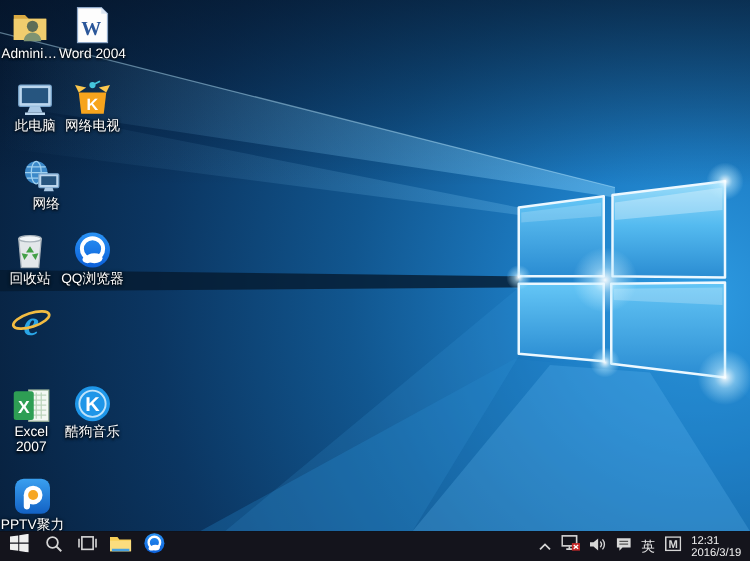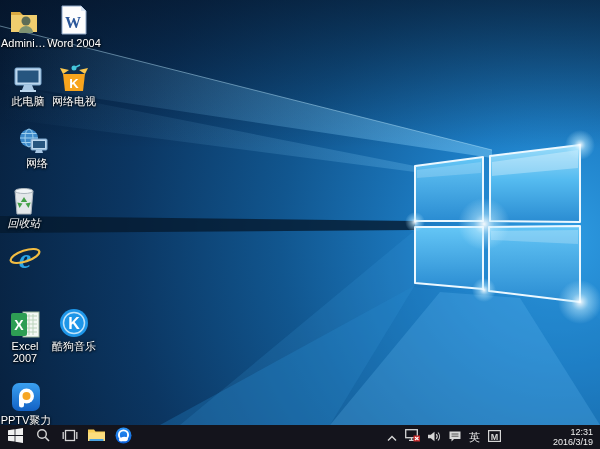--- a/index.html
+++ b/index.html
@@ -15,21 +15,21 @@
             text-shadow:0 1px 2px #000,0 0 3px rgba(0,0,0,.9);}
   .lb-trunc{white-space:nowrap;overflow:hidden;text-overflow:ellipsis;max-width:46px;font-size:10px;}
   
   .taskbar{position:absolute;left:0;bottom:0;width:600px;height:24px;background:#14141c;
            display:flex;align-items:center;}
   .tb-left{display:flex;height:100%;align-items:center;padding-left:2px;}
   .tb-btn{width:27px;height:24px;display:flex;align-items:center;justify-content:center;}
   .tray{margin-left:auto;display:flex;align-items:center;height:100%;}
   .tray-ic{padding:0 4px;height:24px;display:flex;align-items:center;justify-content:center;}
   .tray-lang{font-size:11px;color:#e8e8e8;padding:0 4px;}
-  .clock{font-size:9px;line-height:10px;color:#f0f0f0;text-align:right;padding:0 7px 0 4px;margin-left:44px;}
+  .clock{font-size:9px;line-height:10px;color:#f0f0f0;padding:0 7px 0 4px;}
 </style>
 </head>
 <body>
 
 <div class="screen">
 
   <div class="desktop">
     <svg class="wall" width="600" height="425" viewBox="0 0 600 425">
       <defs>
         <radialGradient id="bg1" gradientUnits="userSpaceOnUse" cx="560" cy="240" r="620">
@@ -149,33 +149,50 @@
           <path d="M2 10h18M3.5 5.5h15M3.5 14.5h15" stroke="#9fd0ef" stroke-width="1" fill="none"></path>
           <rect x="13" y="11" width="16" height="11" rx="1" fill="#bcd7ee" stroke="#7aa6cd"></rect>
           <rect x="15" y="13" width="12" height="7" fill="#26557f"></rect>
           <path d="M18 22h6l1 3h-8z" fill="#a9c8e4"></path>
         </svg>
       </div>
       <div class="lb">网络</div>
     </div>
 
 
-    <div class="cell" style="left:0;top:183px;width:48px;font-style:italic;">
+    <div class="cell" style="left:0;top:183px;width:48px;">
       <div class="ic">
         <svg width="24" height="30" viewBox="0 0 24 30">
           <path d="M3 6h18l-2 23H5z" fill="#e3e7ea" stroke="#aab4bc"></path>
           <ellipse cx="12" cy="6" rx="9" ry="2.5" fill="#f2f5f7" stroke="#aab4bc"></ellipse>
           <path d="M12 12l3.2 5h-6.4z" fill="#43a047"></path>
           <path d="M7.5 23l-2.2-5.4 5.2 1z" fill="#43a047"></path>
           <path d="M16.5 23l2.2-5.4-5.2 1z" fill="#43a047"></path>
         </svg>
       </div>
       <div class="lb">回收站</div>
     </div>
 
+    <div class="cell" style="left:47px;top:183px;width:54px;">
+      <div class="ic">
+        <svg width="30" height="30" viewBox="0 0 30 30">
+          <defs>
+            <linearGradient id="qbg1" x1="0" y1="0" x2="0" y2="1">
+              <stop offset="0" stop-color="#2a93f5"></stop>
+                <stop offset="1" stop-color="#0b5fd8"></stop>
+            </linearGradient>
+          </defs>
+          <circle cx="15" cy="15" r="14" fill="url(#qbg1)"></circle>
+          <circle cx="15" cy="14" r="8.5" fill="none" stroke="#fff" stroke-width="3.2"></circle>
+          <ellipse cx="16.5" cy="21.5" rx="6.5" ry="4" fill="#fff"></ellipse>
+          <ellipse cx="11" cy="22.5" rx="4" ry="3" fill="#fff"></ellipse>
+        </svg>
+      </div>
+      <div class="lb">QQ浏览器</div>
+    </div>
 
     <div class="cell" style="left:0;top:241px;width:50px;">
       <div class="ic">
         <svg width="32" height="30" viewBox="0 0 32 30">
           <text x="16" y="25" font-size="28" font-style="italic" font-weight="bold" fill="#2aa5e6" text-anchor="middle" font-family="Liberation Serif, serif">e</text>
           <ellipse cx="16" cy="13" rx="15" ry="5.5" fill="none" stroke="#f2bc42" stroke-width="2.2" transform="rotate(-18 16 13)"></ellipse>
         </svg>
       </div>
     </div>
 

